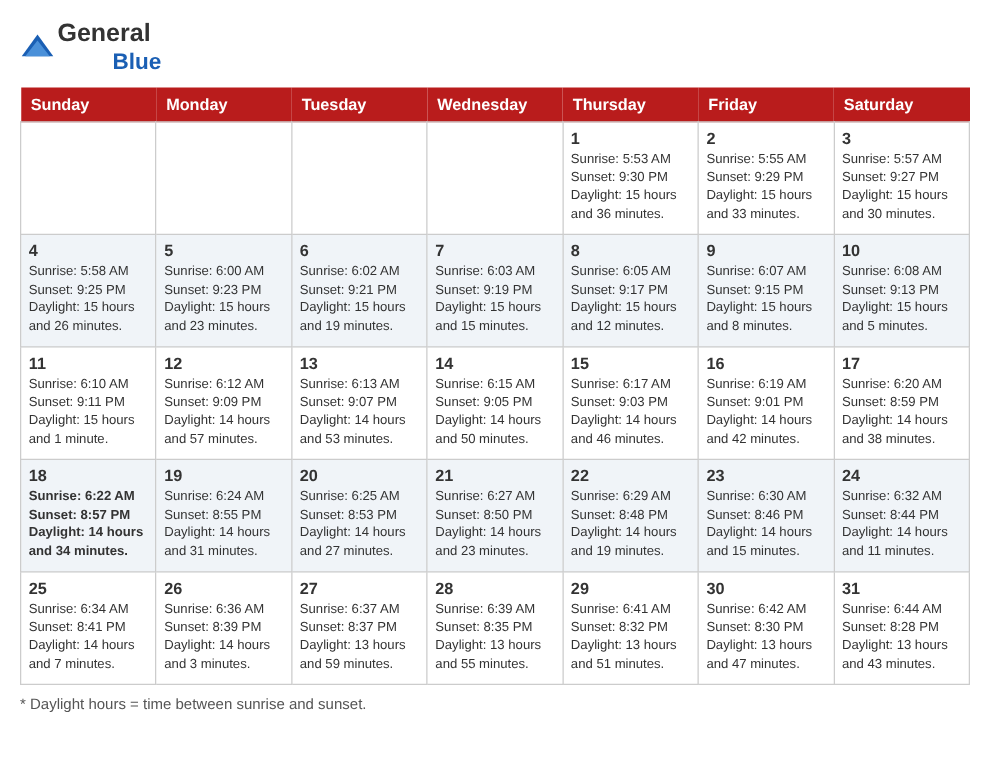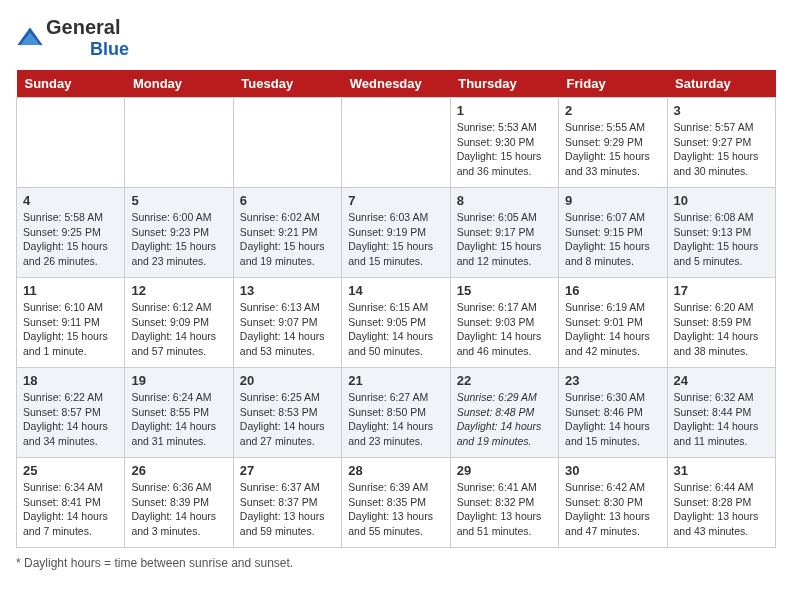--- a/index.html
+++ b/index.html
@@ -239,21 +239,21 @@
           <span class="day-number">17</span>
           <div class="cell-content" style="white-space: pre-line;">Sunrise: 6:20 AM
 Sunset: 8:59 PM
 Daylight: 14 hours
 and 38 minutes.</div>
         </td>
       </tr>
       <tr>
         <td>
           <span class="day-number">18</span>
-          <div class="cell-content" style="white-space: pre-line;">Sunrise: 6:22 AM
+          <div class="cell-content" style="white-space: pre-line; font-weight: bold;">Sunrise: 6:22 AM
 Sunset: 8:57 PM
 Daylight: 14 hours
 and 34 minutes.</div>
         </td>
         <td>
           <span class="day-number">19</span>
           <div class="cell-content" style="white-space: pre-line;">Sunrise: 6:24 AM
 Sunset: 8:55 PM
 Daylight: 14 hours
 and 31 minutes.</div>
@@ -267,21 +267,21 @@
         </td>
         <td>
           <span class="day-number">21</span>
           <div class="cell-content" style="white-space: pre-line;">Sunrise: 6:27 AM
 Sunset: 8:50 PM
 Daylight: 14 hours
 and 23 minutes.</div>
         </td>
         <td>
           <span class="day-number">22</span>
-          <div class="cell-content" style="white-space: pre-line; font-style: italic;">Sunrise: 6:29 AM
+          <div class="cell-content" style="white-space: pre-line;">Sunrise: 6:29 AM
 Sunset: 8:48 PM
 Daylight: 14 hours
 and 19 minutes.</div>
         </td>
         <td>
           <span class="day-number">23</span>
           <div class="cell-content" style="white-space: pre-line;">Sunrise: 6:30 AM
 Sunset: 8:46 PM
 Daylight: 14 hours
 and 15 minutes.</div>

